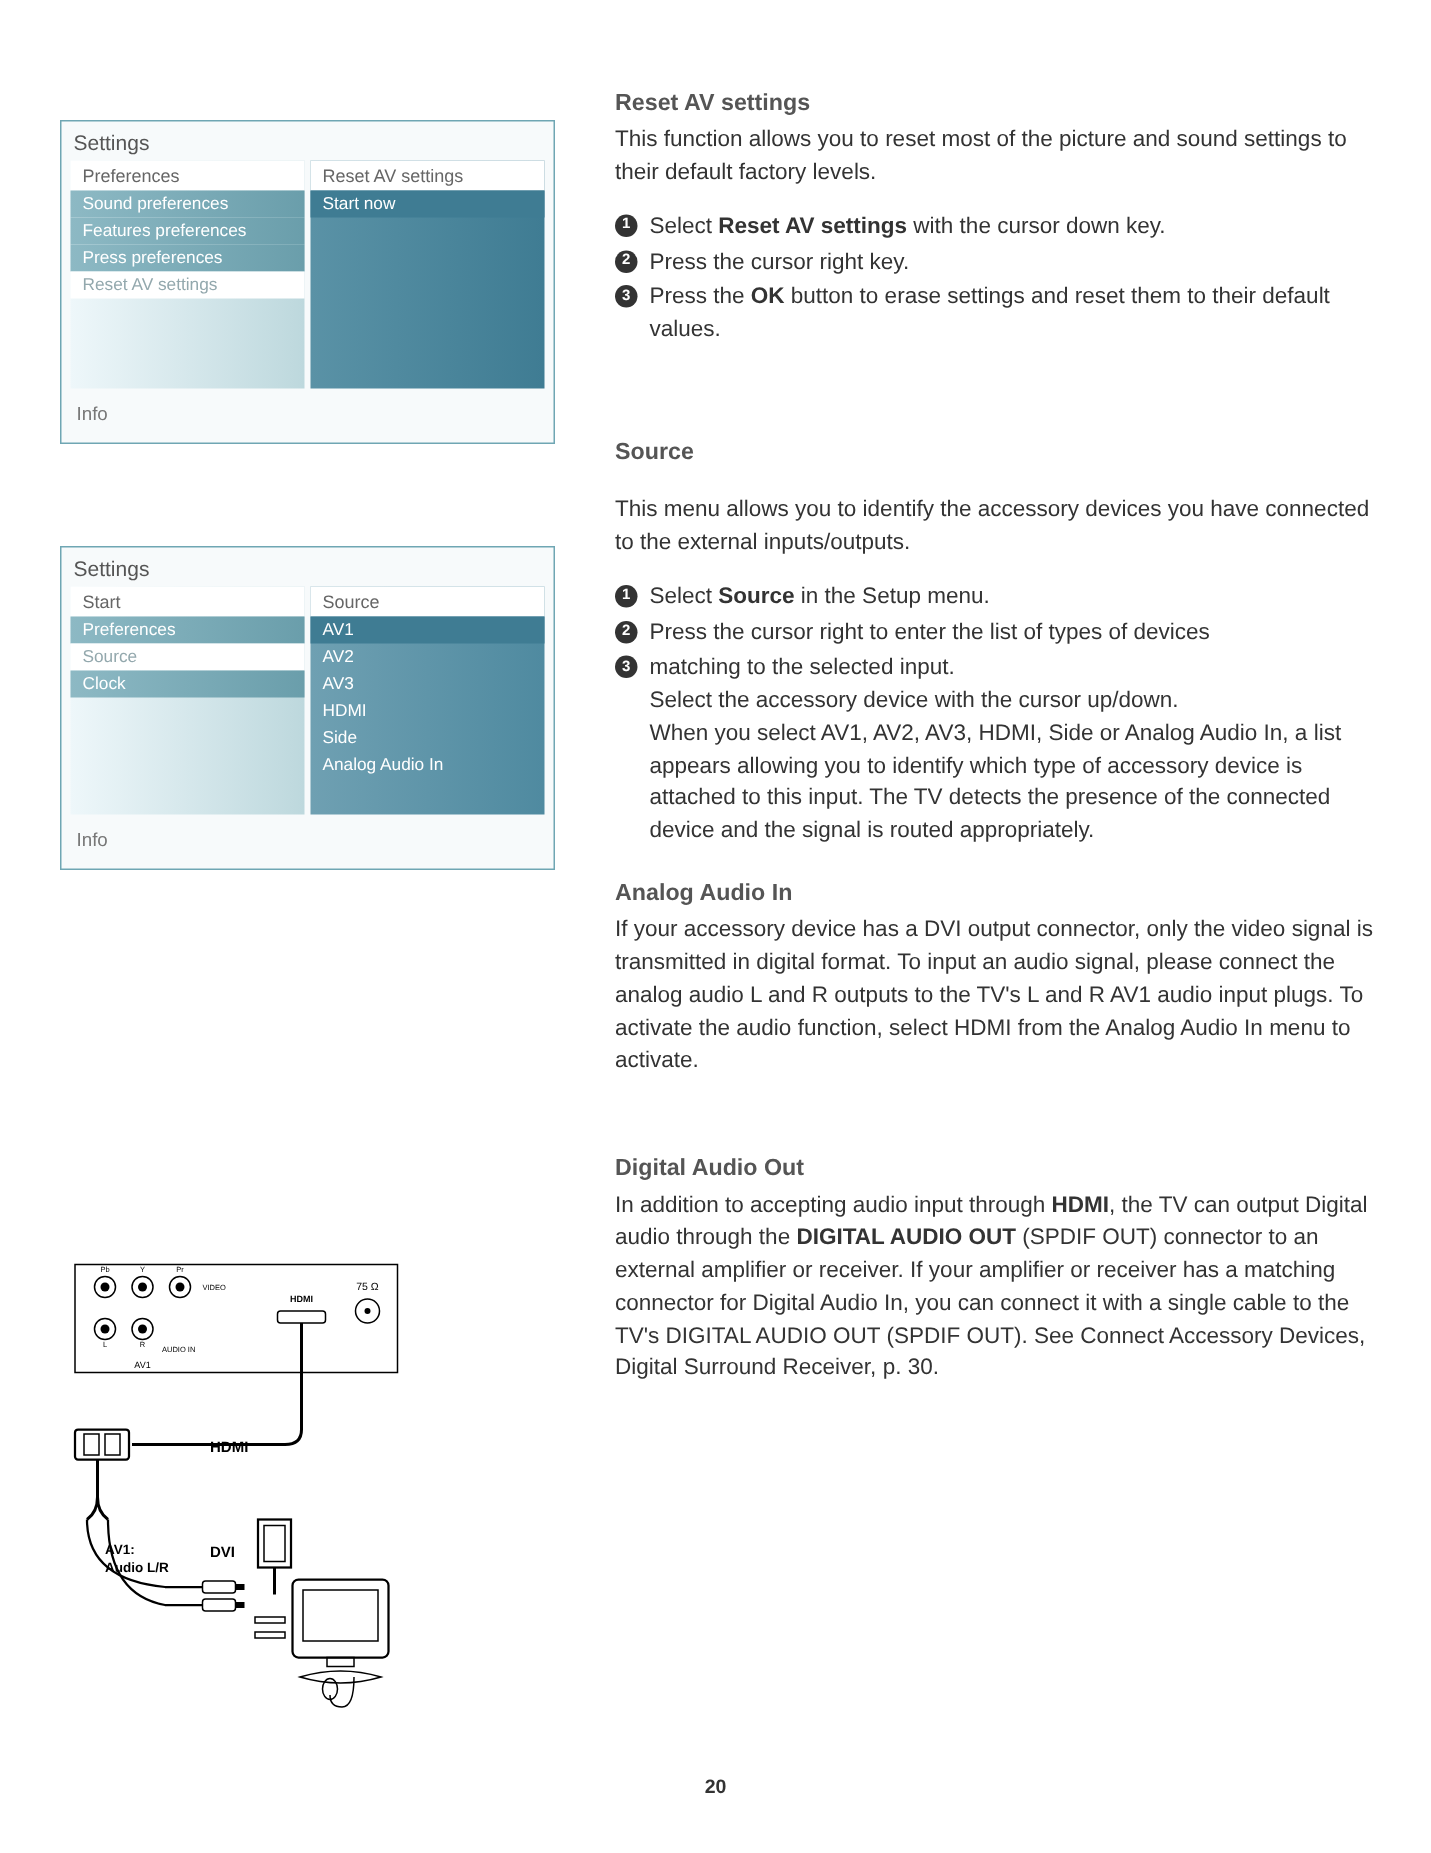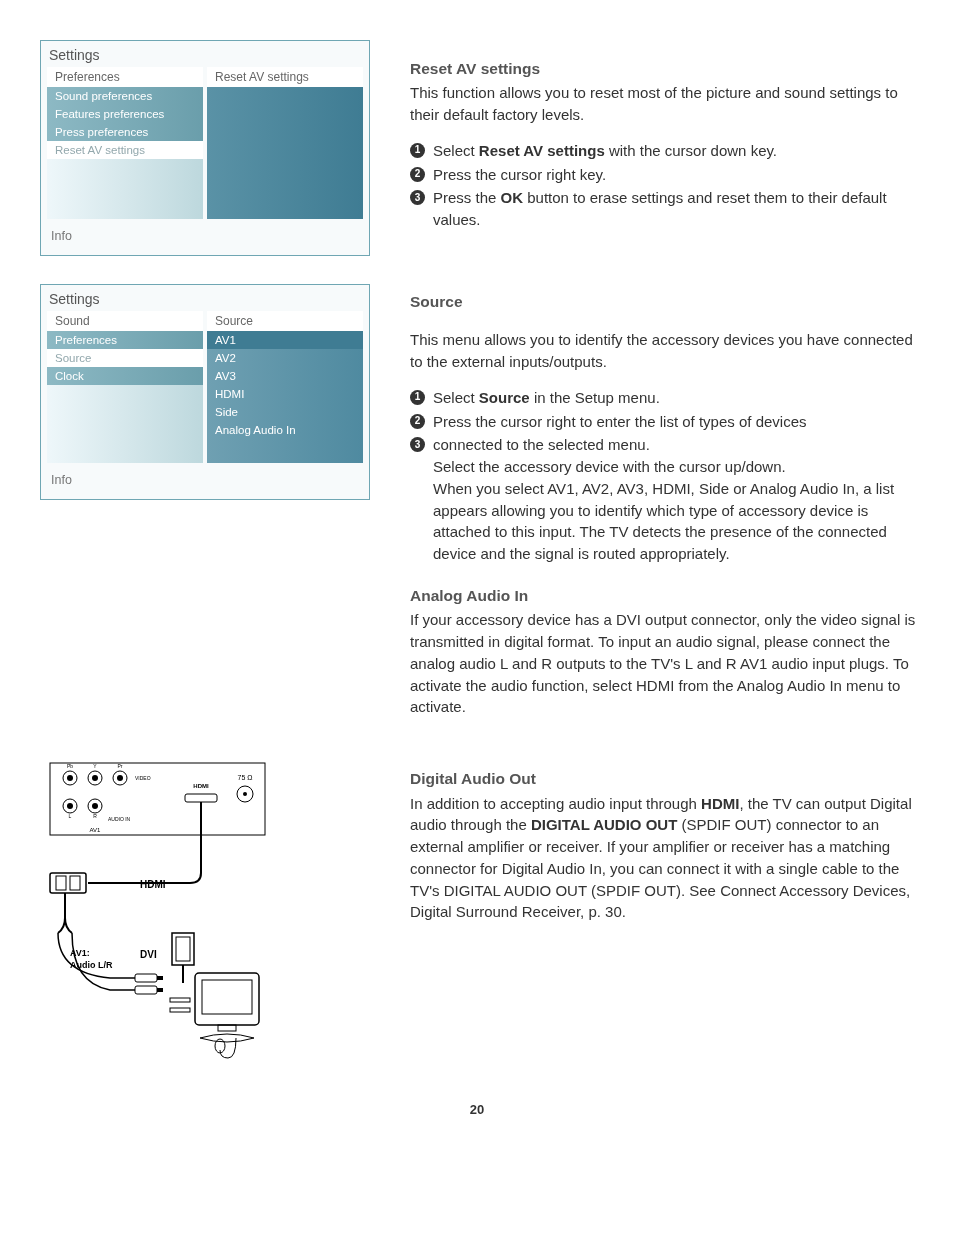--- a/index.html
+++ b/index.html
@@ -27,20 +27,21 @@
     padding-top: 18px;
     font-size: 15px;
     line-height: 1.45;
   }
 
   
   .panel {
     border: 1px solid #6fa6b3;
     padding: 4px 6px 12px 6px;
     background: #f7fafb;
+    margin-top: 40px;
   }
   .panel-title {
     font-size: 14px;
     font-weight: 500;
     color: #555;
     padding: 2px 2px 4px 2px;
   }
   .panel-body {
     display: flex;
     gap: 4px;
@@ -156,30 +157,33 @@
           <div class="menu-col-header">Preferences</div>
           <div class="menu-col-items">
             <div class="menu-item sel-left">Sound preferences</div>
             <div class="menu-item sel-left">Features preferences</div>
             <div class="menu-item sel-left">Press preferences</div>
             <div class="menu-item dim" style="background:#fff;">Reset AV settings</div>
           </div>
         </div>
         <div class="menu-col" style="background:linear-gradient(to right,#5a92a6,#3f7c93);">
           <div class="menu-col-header">Reset AV settings</div>
+          <div class="menu-col-items">
+            <div class="menu-item sel-right" style="background:#3f7c93;">Start now</div>
+          </div>
         </div>
       </div>
       <div class="panel-footer">Info</div>
     </div>
 
     <div class="panel">
       <div class="panel-title">Settings</div>
       <div class="panel-body">
         <div class="menu-col">
-          <div class="menu-col-header">Sound</div>
+          <div class="menu-col-header">Start</div>
           <div class="menu-col-items">
             <div class="menu-item sel-left">Preferences</div>
             <div class="menu-item dim" style="background:#fff;">Source</div>
             <div class="menu-item sel-left">Clock</div>
           </div>
         </div>
         <div class="menu-col" style="background:linear-gradient(to right,#6fa0b2,#4f8aa0);">
           <div class="menu-col-header">Source</div>
           <div class="menu-col-items">
             <div class="menu-item sel-right" style="background:#3f7c93;">AV1</div>
@@ -293,21 +297,21 @@
           <span class="step-num">1</span>
         <span class="step-body"><span>Select </span><strong>Source</strong><span> in the Setup menu.</span></span>
         </div>
       <div class="step">
           <span class="step-num">2</span>
         <span class="step-body">Press the cursor right to enter the list of types of devices</span>
         </div>
       <div class="step">
           <span class="step-num">3</span>
         <span class="step-body">
-          <span>connected to the selected menu.</span><br>
+          <span>matching to the selected input.</span><br>
           <span>Select the accessory device with the cursor up/down.</span><br>
           <span>When you select AV1, AV2, AV3, HDMI, Side or Analog Audio In, a list appears allowing you to identify which type of accessory device is attached to this input. The TV detects the presence of the connected device and the signal is routed appropriately.</span>
         </span>
         </div>
     </div>
 
     <div class="sub-title">Analog Audio In</div>
     <p>If your accessory device has a DVI output connector, only the video signal is transmitted in digital format.  To input an audio signal, please connect the analog audio L and R outputs to the TV's L and R AV1 audio input plugs.  To activate the audio function, select  HDMI from the Analog Audio In menu to activate.</p>
 
     <div class="spacer"></div>

